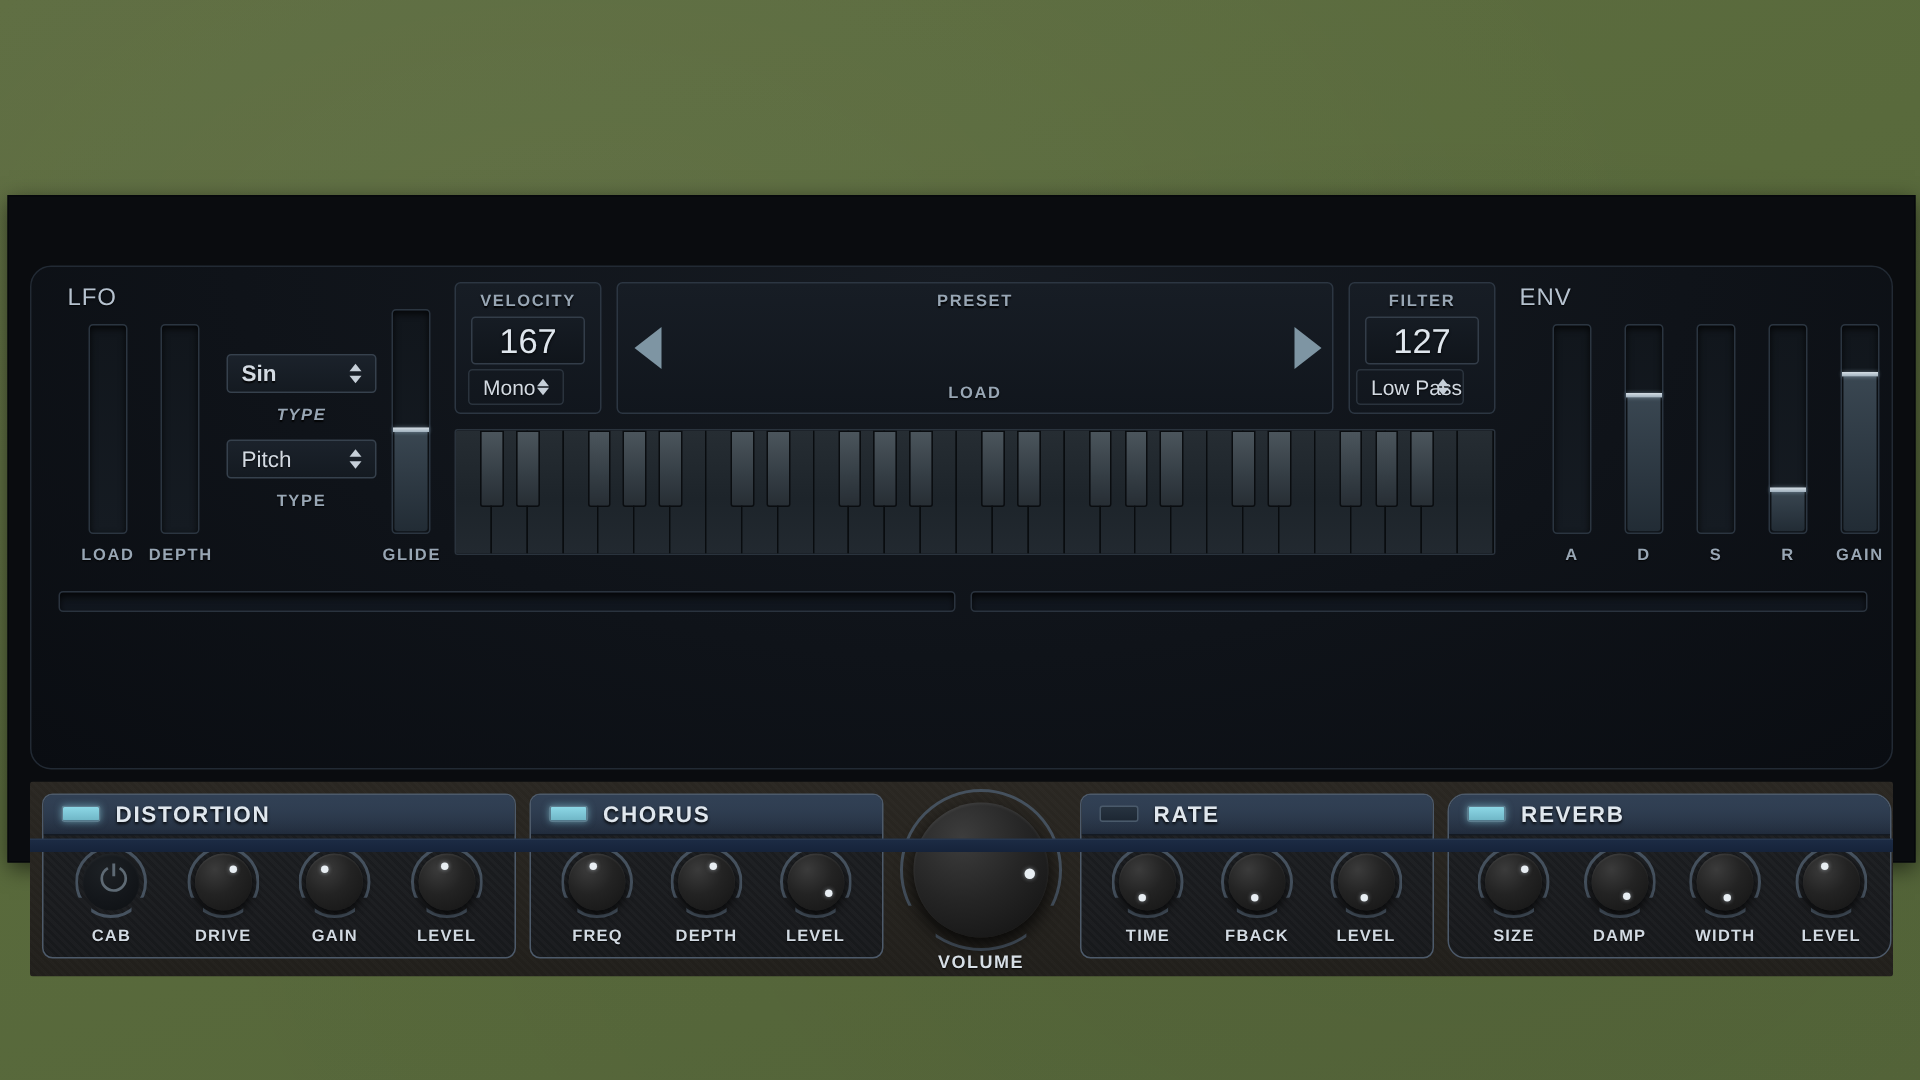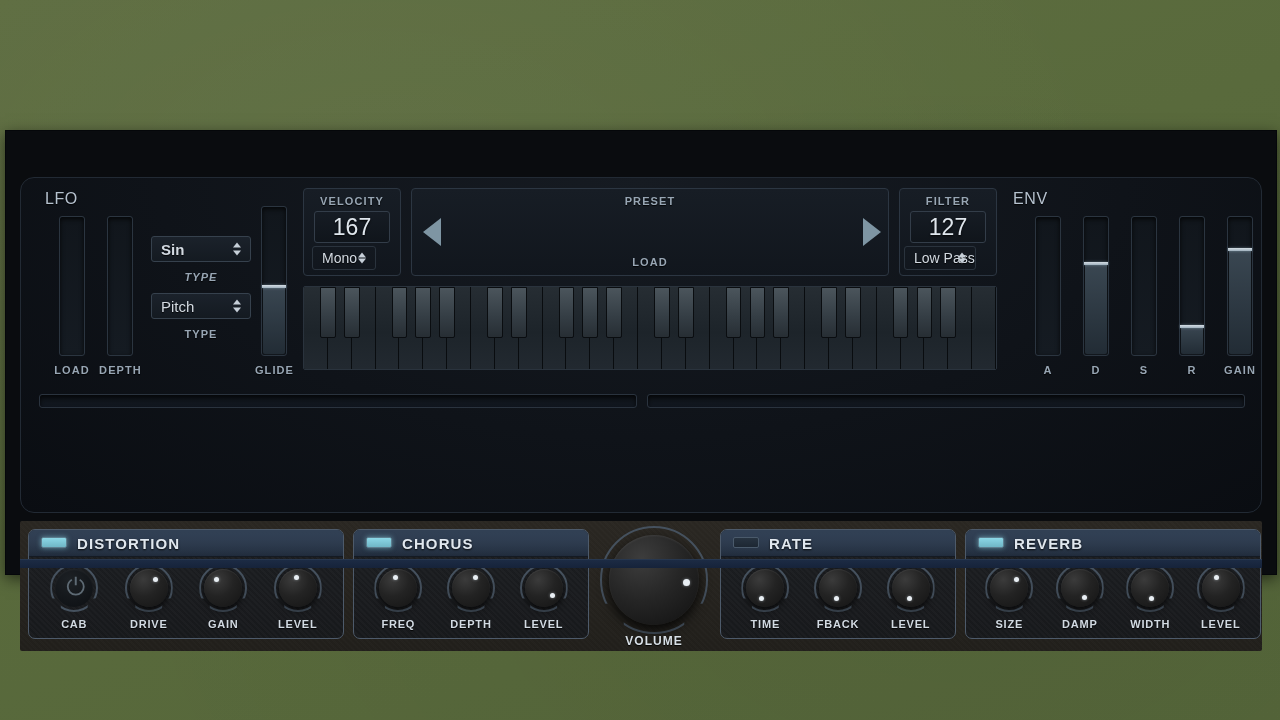--- a/index.html
+++ b/index.html
@@ -577,21 +577,21 @@
             <div class="knobwrap" style="left: 165.667px; top: 34px; width: 48px; height: 48px;">
               <div class="knobarc" style="width: 48px; height: 48px;"></div>
               <div class="knobbody" style="left: 5px; top: 5px; width: 38px; height: 38px;">
                 <div class="knobdot" style="left: 15.3502px; top: 27.4397px;"></div>
               </div>
             </div>
             <div class="knoblabel" style="left: 153.333px; top: 88px; width: 72.6667px;">LEVEL</div>
           </div>
       </div>
 
-      <div class="fxpanel" id="fx-reverb" style="left:945px; width:296px;">
+      <div class="fxpanel" id="fx-reverb" style="left:945px; width:296px;border-radius:12px;">
         <div class="fxheader">
           <div class="fxled on" style="background: linear-gradient(rgb(140, 215, 230) 0%, rgb(111, 182, 198) 100%);"></div>
           <div class="fxtitle">REVERB</div>
         </div>
         <div class="fxknobs">
             <div class="knobwrap" style="left: 19.25px; top: 34px; width: 48px; height: 48px;">
               <div class="knobarc" style="width: 48px; height: 48px;"></div>
               <div class="knobbody" style="left: 5px; top: 5px; width: 38px; height: 38px;">
                 <div class="knobdot" style="left: 23.5707px; top: 8.07351px;"></div>
               </div>

